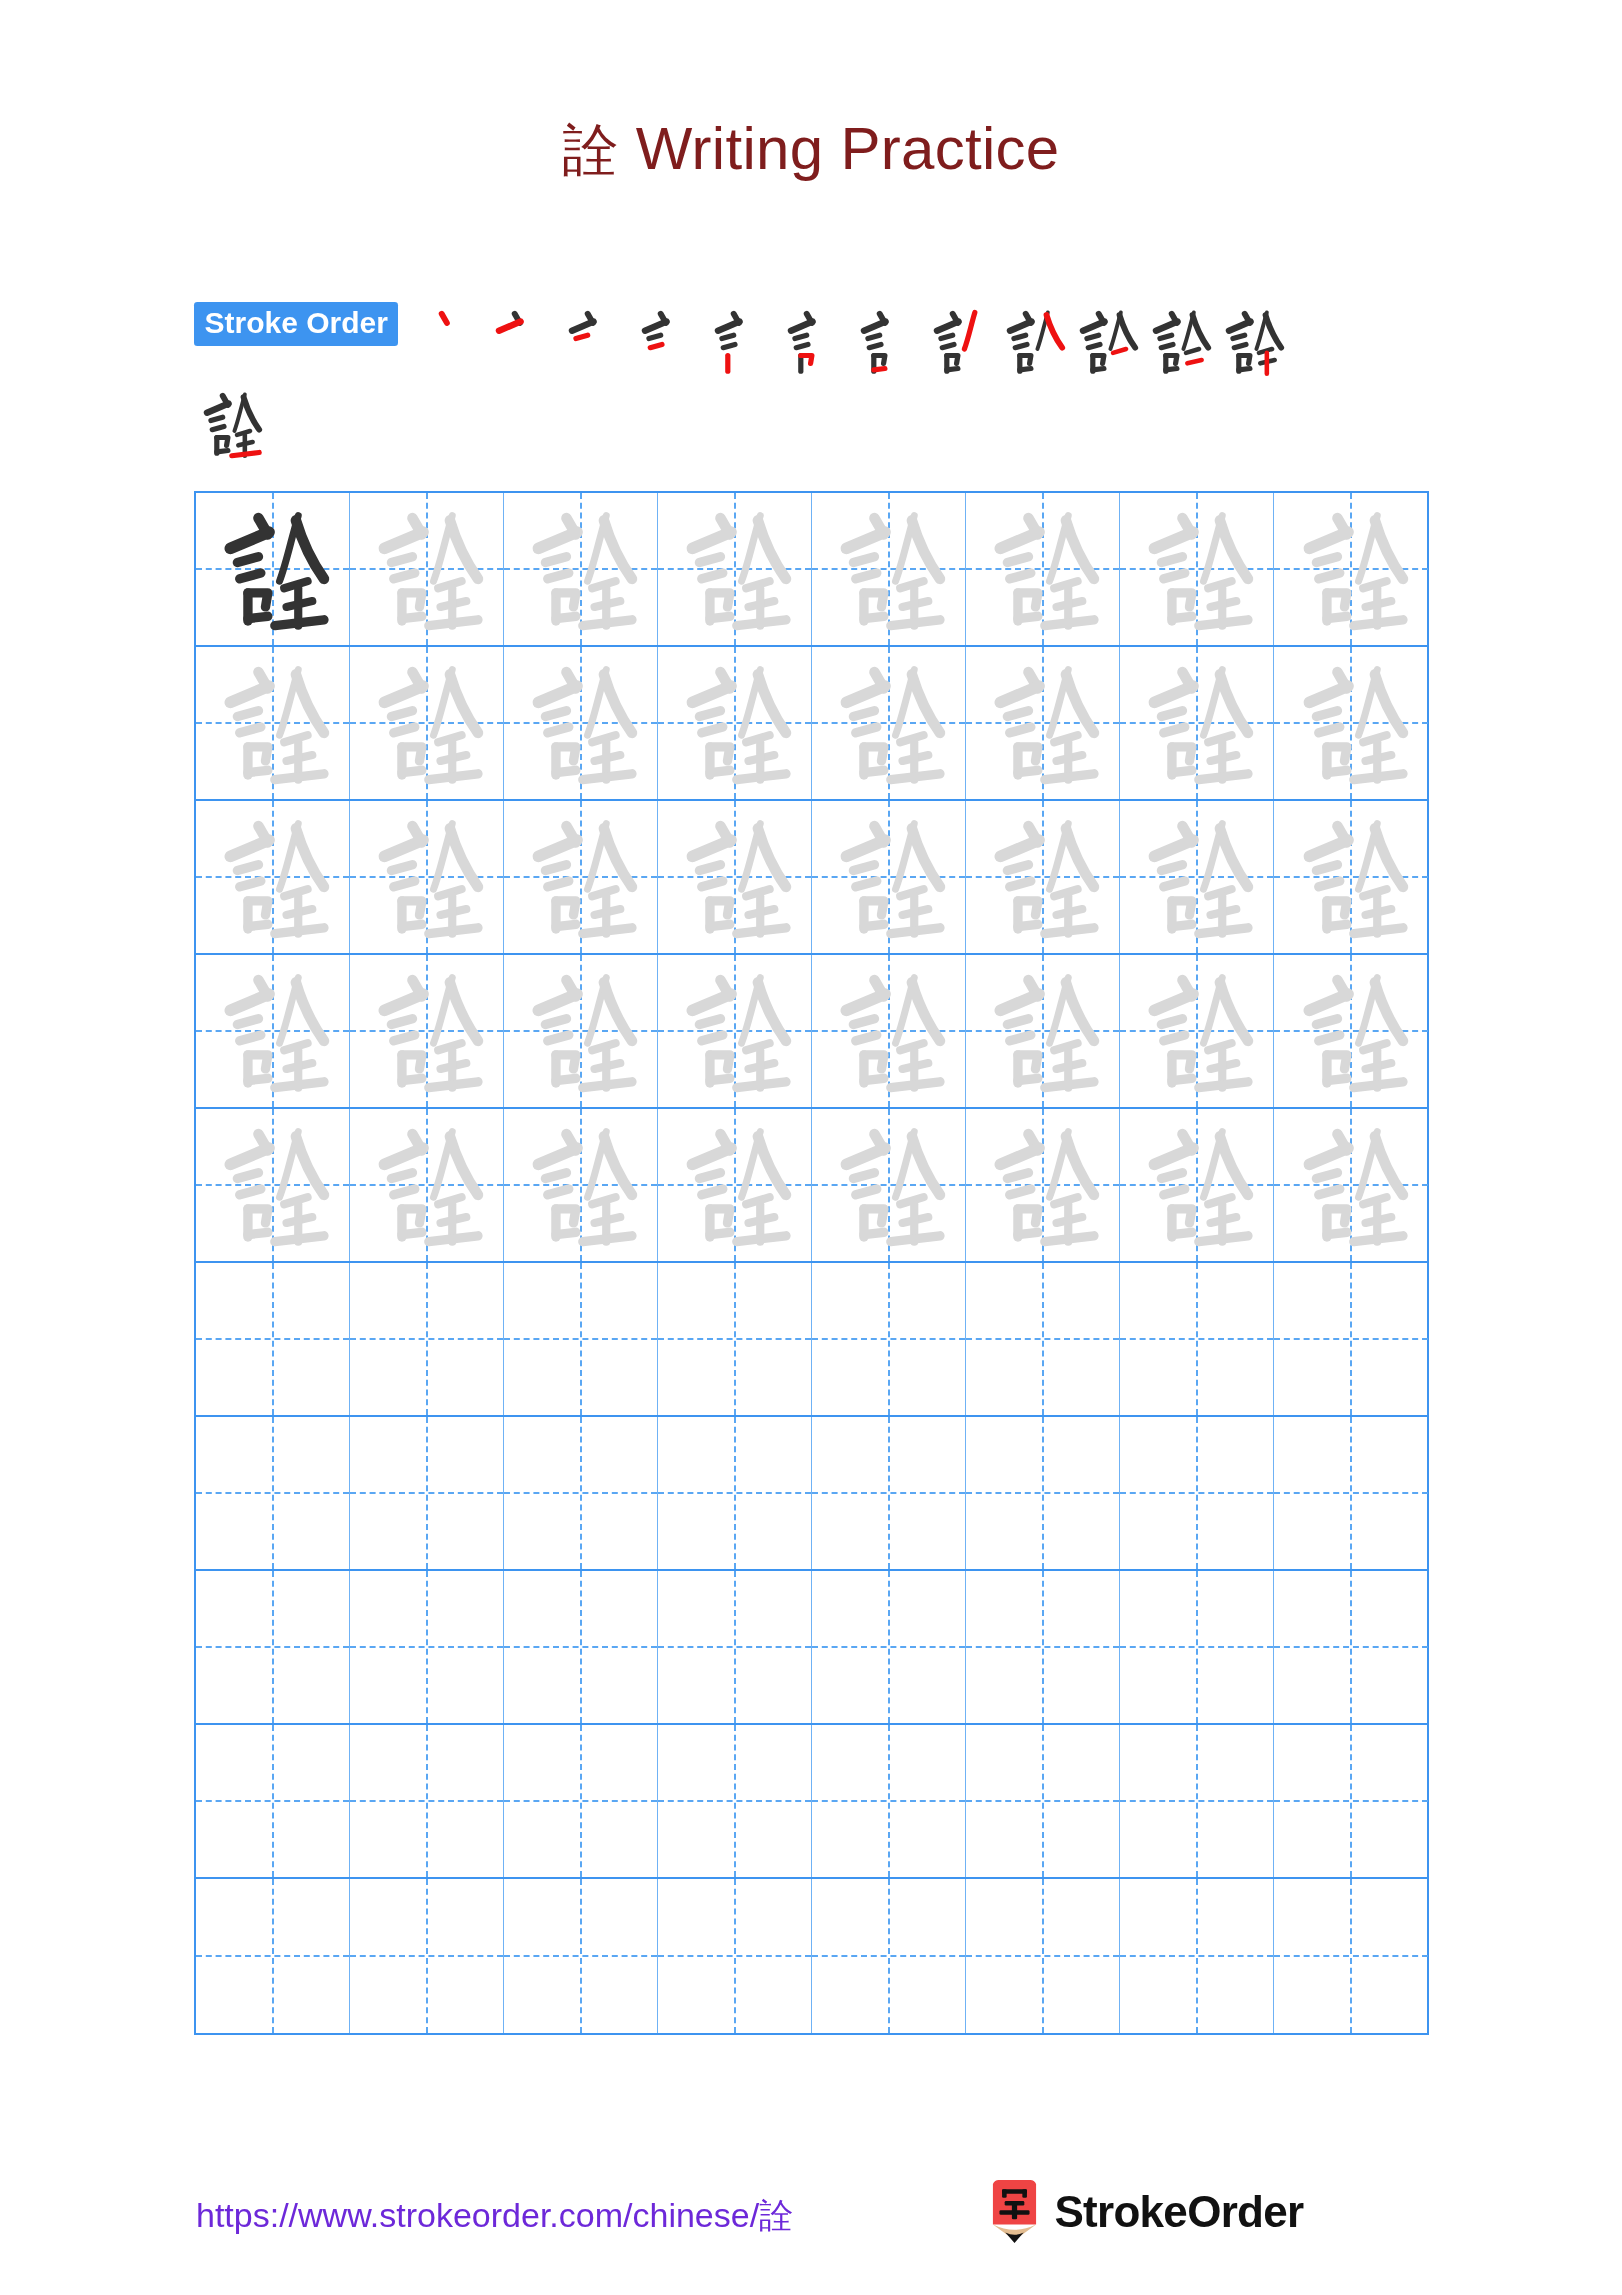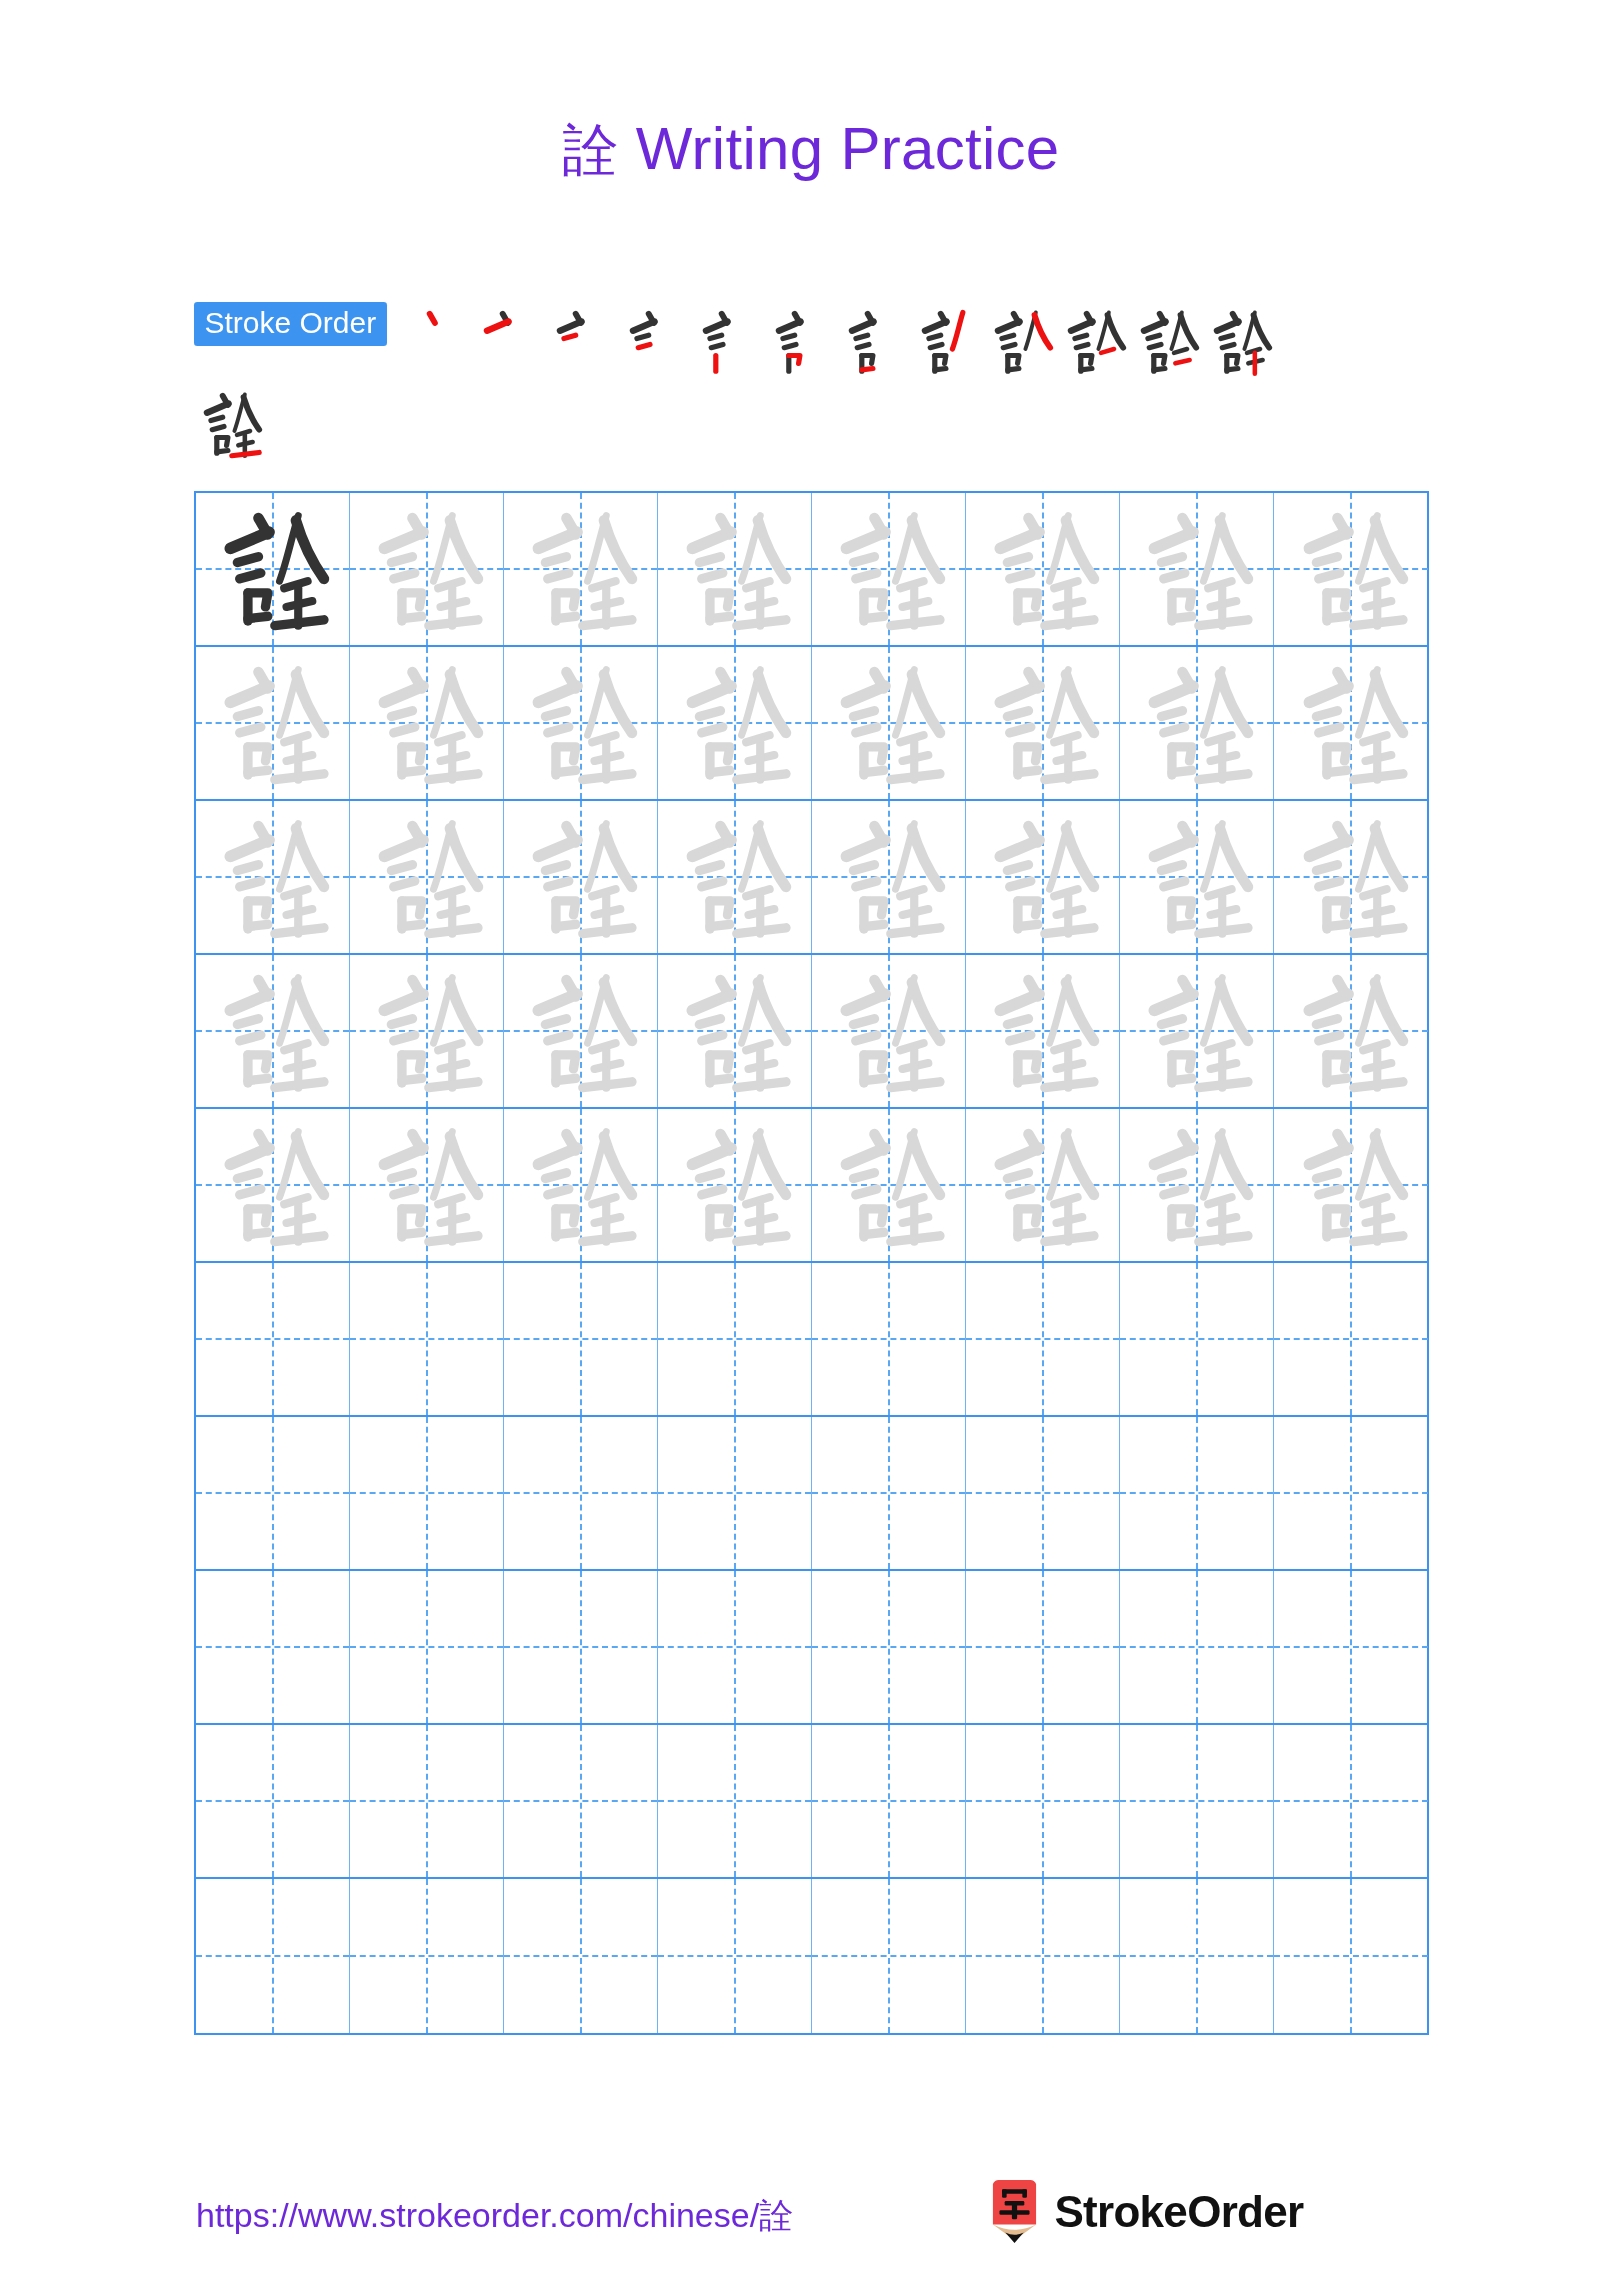--- a/index.html
+++ b/index.html
@@ -17,21 +17,21 @@
 
   
   .page-title {
     position: absolute;
     top: 113px;
     left: 0;
     width: 1622px;
     text-align: center;
     font-size: 60px;
     font-weight: 400;
-    color: #6d28d9;
+    color: #7f1d1d;
     letter-spacing: 0.3px;
     white-space: nowrap;
   }
   .page-title .han {
     font-family: "DejaVu Sans", sans-serif;
     font-size: 56px;
   }
 
   
   .stroke-order-block {
@@ -44,21 +44,21 @@
     display: flex;
     align-items: flex-start;
     flex-wrap: wrap;
     line-height: 1;
   }
   .so-badge {
     display: inline-block;
     background: #3d94f0;
     color: #ffffff;
     font-size: 30px;
-    font-weight: 400;
+    font-weight: 700;
     padding: 5.9px 10.5px 8.5px 10.5px;
     border-radius: 3.3px;
     margin-right: 14.4px;
     white-space: nowrap;
     flex: 0 0 auto;
     height: 30px;
     line-height: 30px;
   }
   .so-steps {
     display: flex;

